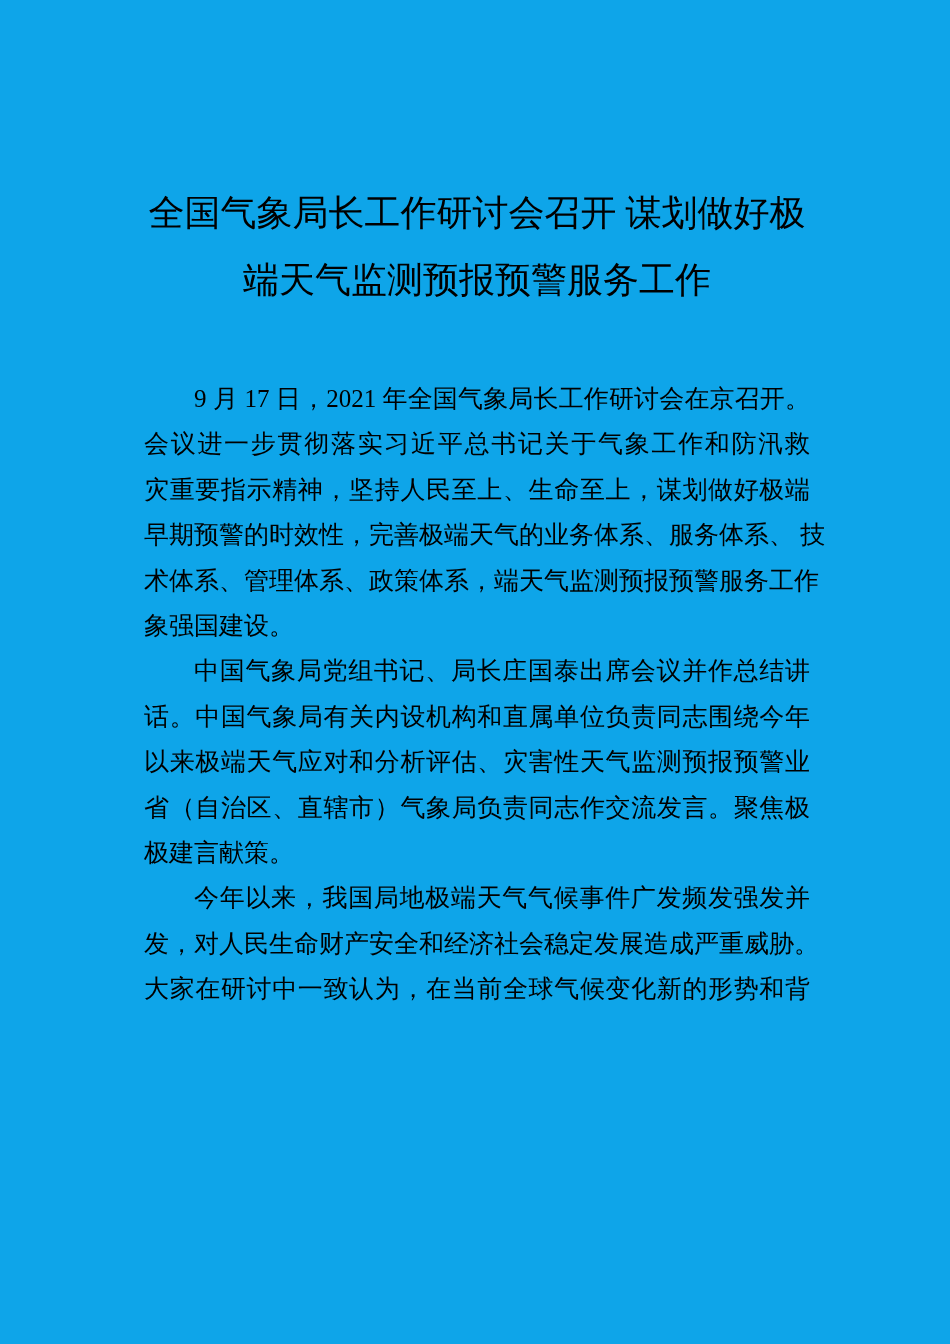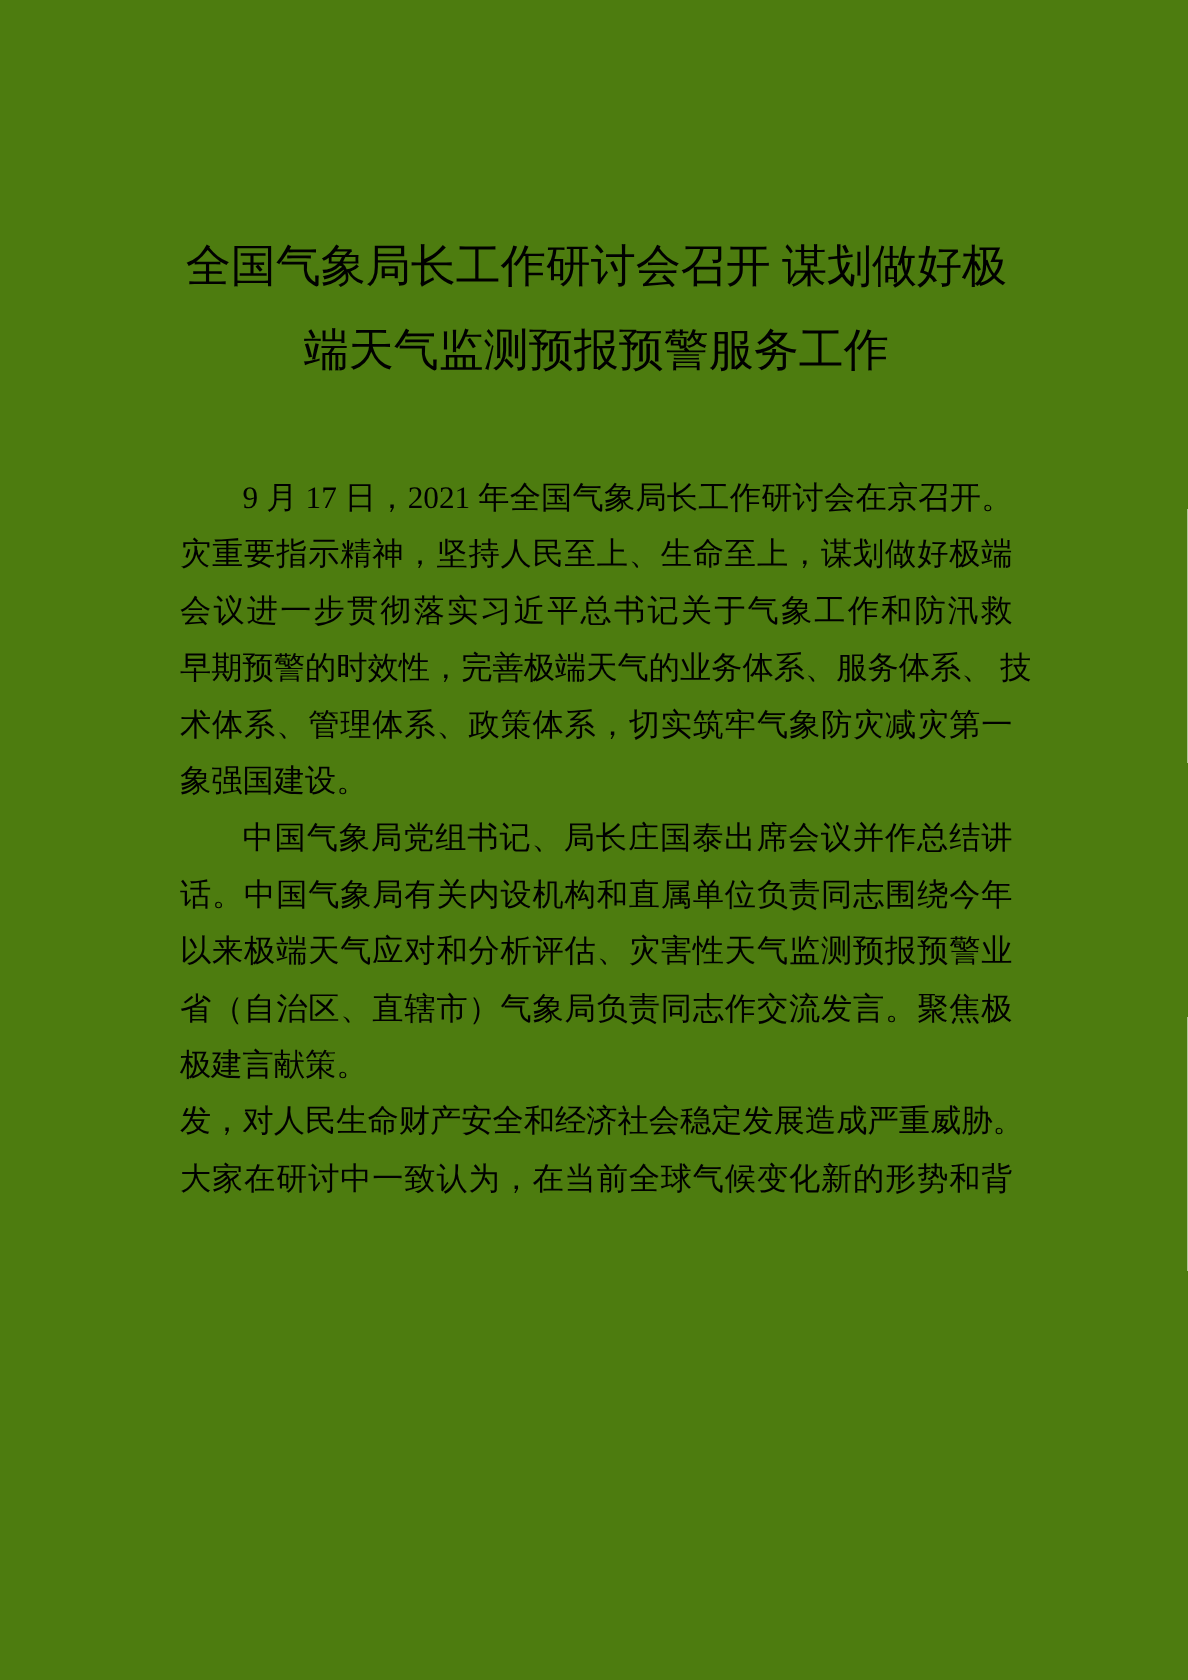--- a/index.html
+++ b/index.html
@@ -4,21 +4,21 @@
 <style>
   html, body {
     margin: 0;
     padding: 0;
     background: #ffffff;
   }
   .page {
     position: relative;
     width: 950px;
     height: 1344px;
-    background: #4d7c0f;
+    background: #0ea5e9;
     color: #000000;
     overflow: hidden;
   }
   .content {
     position: absolute;
     left: 144px;
     top: 0;
     width: 666px;
   }
   .title-block {
@@ -62,33 +62,34 @@
   <div class="content">
 
     <div class="title-block">
       <div class="title-line">全国气象局长工作研讨会召开 谋划做好极</div>
       <div class="title-line">端天气监测预报预警服务工作</div>
     </div>
 
     <div class="body-block">
         <div class="paragraph">
           <div class="pline first">9 月 17 日，2021 年全国气象局长工作研讨会在京召开。</div>
+          <div class="pline">会议进一步贯彻落实习近平总书记关于气象工作和防汛救</div>
           <div class="pline">灾重要指示精神，坚持人民至上、生命至上，谋划做好极端</div>
-          <div class="pline">会议进一步贯彻落实习近平总书记关于气象工作和防汛救</div>
           <div class="pline">早期预警的时效性，完善极端天气的业务体系、服务体系、 技</div>
-          <div class="pline">术体系、管理体系、政策体系，切实筑牢气象防灾减灾第一</div>
+          <div class="pline">术体系、管理体系、政策体系，端天气监测预报预警服务工作</div>
           <div class="pline end">象强国建设。</div>
         </div>
         <div class="paragraph">
           <div class="pline first">中国气象局党组书记、局长庄国泰出席会议并作总结讲</div>
           <div class="pline">话。中国气象局有关内设机构和直属单位负责同志围绕今年</div>
           <div class="pline">以来极端天气应对和分析评估、灾害性天气监测预报预警业</div>
           <div class="pline">省（自治区、直辖市）气象局负责同志作交流发言。聚焦极</div>
           <div class="pline end">极建言献策。</div>
         </div>
         <div class="paragraph">
+          <div class="pline first">今年以来，我国局地极端天气气候事件广发频发强发并</div>
           <div class="pline">发，对人民生命财产安全和经济社会稳定发展造成严重威胁。</div>
           <div class="pline">大家在研讨中一致认为，在当前全球气候变化新的形势和背</div>
         </div>
       </div>
 
   </div>
 </div>
 
 </body></html>

